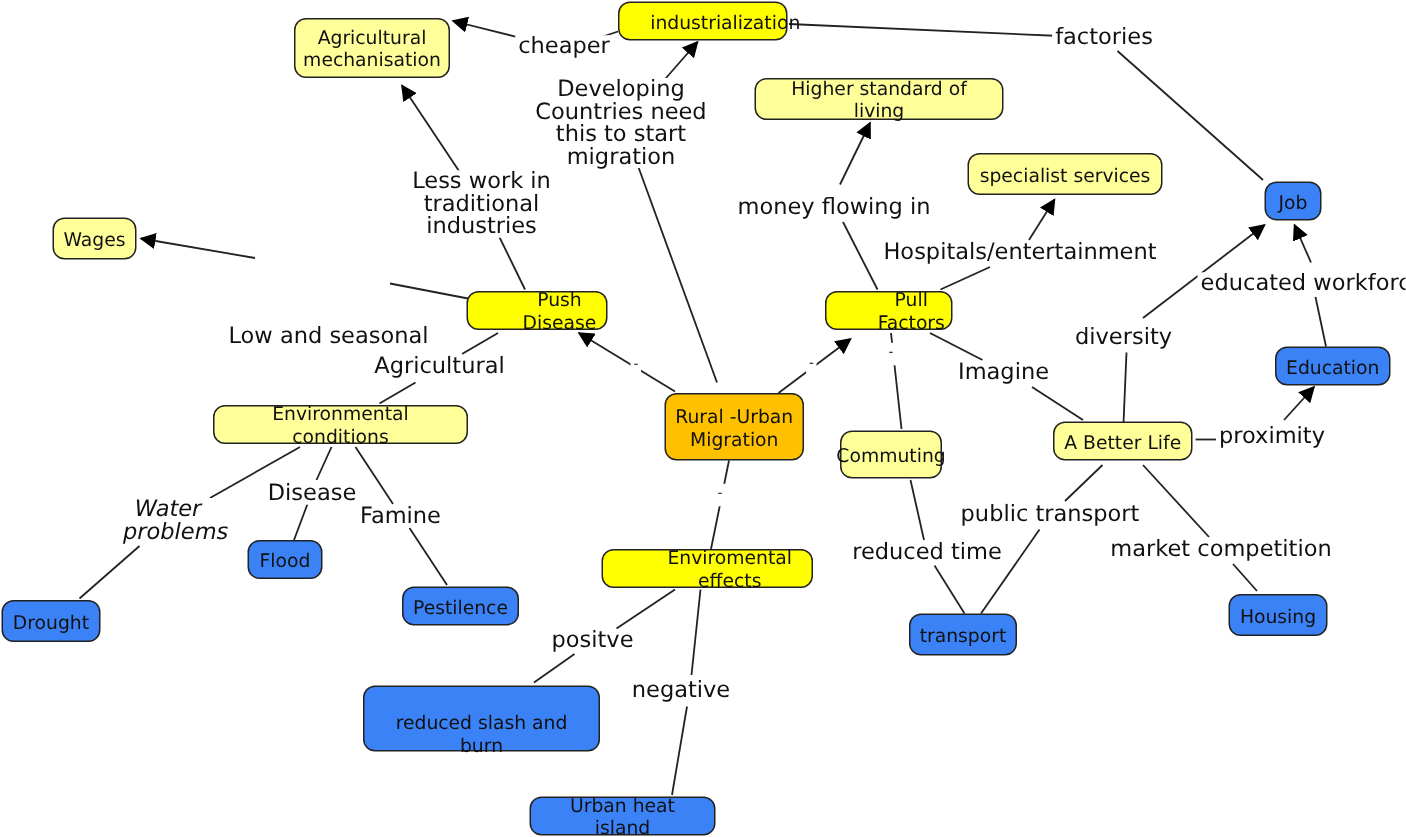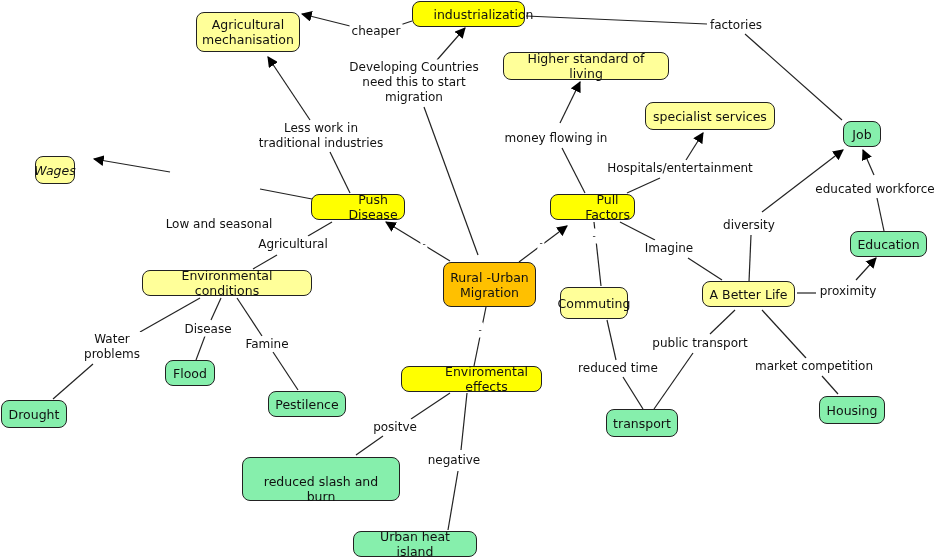--- a/index.html
+++ b/index.html
@@ -6,23 +6,23 @@
   body { width: 937px; height: 558px; position: relative; overflow: hidden;
          font-family: "DejaVu Sans", sans-serif; font-size: 12px; color: #111; }
   svg#links { position: absolute; left: 0; top: 0; width: 937px; height: 558px; }
   .node { position: absolute; box-sizing: border-box; border: 1px solid #222;
           border-radius: 8px; text-align: center; line-height: 15px;
           display: flex; align-items: center; justify-content: center;
           padding: 2px 6px; font-size: 12.5px; }
   .c-orange { background: #ffc000; }
   .c-yellow { background: #ffff00; padding-left: 36px; }
   .c-lightyellow { background: #ffff99; }
-  .c-green { background: #86efac; }
+  .c-green { background: #3b82f6; }
   .label { position: absolute; background: #ffffff; text-align: center;
-           line-height: 15px; font-size: 12px; white-space: nowrap;
+           line-height: 15px; font-size: 15px; white-space: nowrap;
            transform: translate(-50%, -50%); padding: 0 2px; }
   .n-top { align-items: flex-start; padding-top: 16px; }
 </style>
 </head>
 <body>
 
 <svg id="links" xmlns="http://www.w3.org/2000/svg">
   <defs>
     <marker id="arrow" viewBox="0 0 10 10" refX="9" refY="5" markerWidth="9" markerHeight="9" orient="auto-start-reverse">
       <path d="M0,0 L10,5 L0,10 z" fill="#000"></path>
@@ -98,21 +98,21 @@
     <line x1="458" y1="471" x2="448" y2="530"></line>
   </g>
 </svg>
 
 <div class="node c-orange" style="left:443px;top:262px;width:93px;height:45px;">Rural -Urban Migration</div>
 <div class="node c-yellow" style="left:311px;top:194px;width:94px;height:26px;">Push Disease</div>
 <div class="node c-yellow" style="left:550px;top:194px;width:85px;height:26px;">Pull Factors</div>
 <div class="node c-yellow" style="left:401px;top:366px;width:141px;height:26px;">Enviromental effects</div>
 <div class="node c-yellow" style="left:412px;top:1px;width:113px;height:26px;">industrialization</div>
 <div class="node c-lightyellow" style="left:196px;top:12px;width:104px;height:40px;">Agricultural mechanisation</div>
-<div class="node c-lightyellow" style="left:35px;top:156px;width:40px;height:28px;font-style:italic;">Wages</div>
+<div class="node c-lightyellow" style="left:35px;top:145px;width:56px;height:28px;">Wages</div>
 <div class="node c-lightyellow" style="left:142px;top:270px;width:170px;height:26px;">Environmental conditions</div>
 <div class="node c-green" style="left:1px;top:400px;width:66px;height:28px;">Drought</div>
 <div class="node c-green" style="left:165px;top:360px;width:50px;height:26px;">Flood</div>
 <div class="node c-green" style="left:268px;top:391px;width:78px;height:26px;">Pestilence</div>
 <div class="node c-lightyellow" style="left:503px;top:52px;width:166px;height:28px;">Higher standard of living</div>
 <div class="node c-lightyellow" style="left:645px;top:102px;width:130px;height:28px;">specialist services</div>
 <div class="node c-green" style="left:843px;top:121px;width:38px;height:26px;">Job</div>
 <div class="node c-green" style="left:850px;top:231px;width:77px;height:26px;">Education</div>
 <div class="node c-lightyellow" style="left:702px;top:281px;width:93px;height:26px;">A Better Life</div>
 <div class="node c-lightyellow" style="left:560px;top:287px;width:68px;height:32px;">Commuting</div>
@@ -120,21 +120,21 @@
 <div class="node c-green" style="left:819px;top:396px;width:66px;height:28px;">Housing</div>
 <div class="node c-green n-top" style="left:242px;top:457px;width:158px;height:44px;">reduced slash and burn</div>
 <div class="node c-green" style="left:353px;top:531px;width:124px;height:26px;">Urban heat island</div>
 
 <div class="label" style="left:376px;top:31px;">cheaper</div>
 <div class="label" style="left:414px;top:82px;white-space:normal;width:140px;">Developing Countries need this to start migration</div>
 <div class="label" style="left:736px;top:25px;">factories</div>
 <div class="label" style="left:321px;top:136px;white-space:normal;width:130px;">Less work in traditional industries</div>
 <div class="label" style="left:219px;top:180px;margin-top:44px;">Low and seasonal</div>
 <div class="label" style="left:293px;top:244px;">Agricultural</div>
-<div class="label" style="left:112px;top:347px;white-space:normal;width:60px;">Water problems</div>
+<div class="label" style="left:112px;top:347px;white-space:normal;width:60px;font-style:italic;">Water problems</div>
 <div class="label" style="left:208px;top:329px;">Disease</div>
 <div class="label" style="left:267px;top:344px;">Famine</div>
 <div class="label" style="left:556px;top:138px;">money flowing in</div>
 <div class="label" style="left:680px;top:168px;">Hospitals/entertainment</div>
 <div class="label" style="left:669px;top:248px;">Imagine</div>
 <div class="label" style="left:749px;top:225px;">diversity</div>
 <div class="label" style="left:875px;top:189px;">educated workforce</div>
 <div class="label" style="left:848px;top:291px;">proximity</div>
 <div class="label" style="left:700px;top:343px;">public transport</div>
 <div class="label" style="left:618px;top:368px;">reduced time</div>

